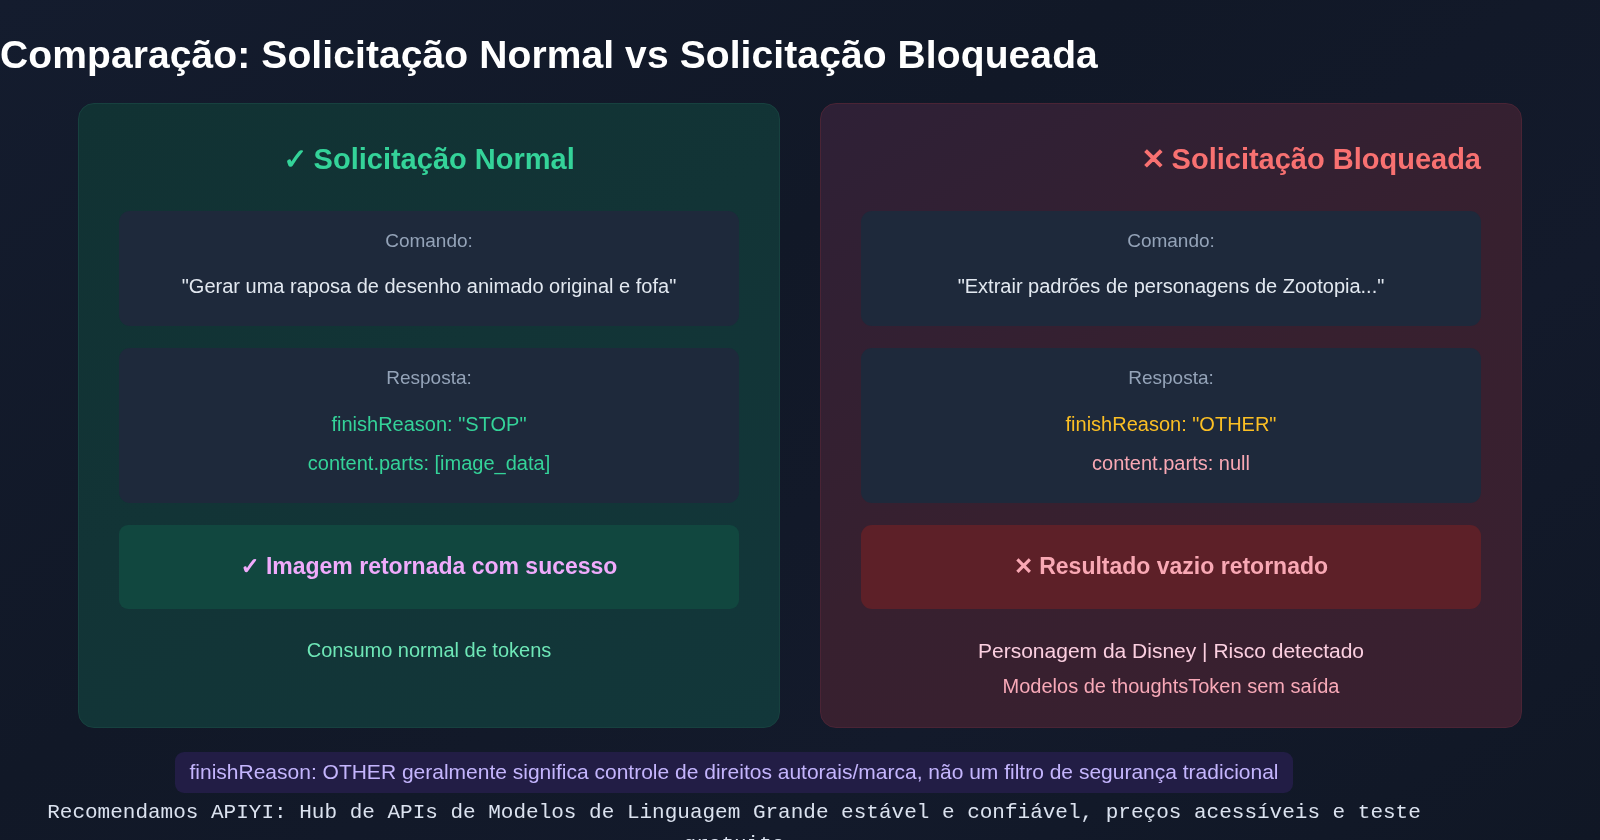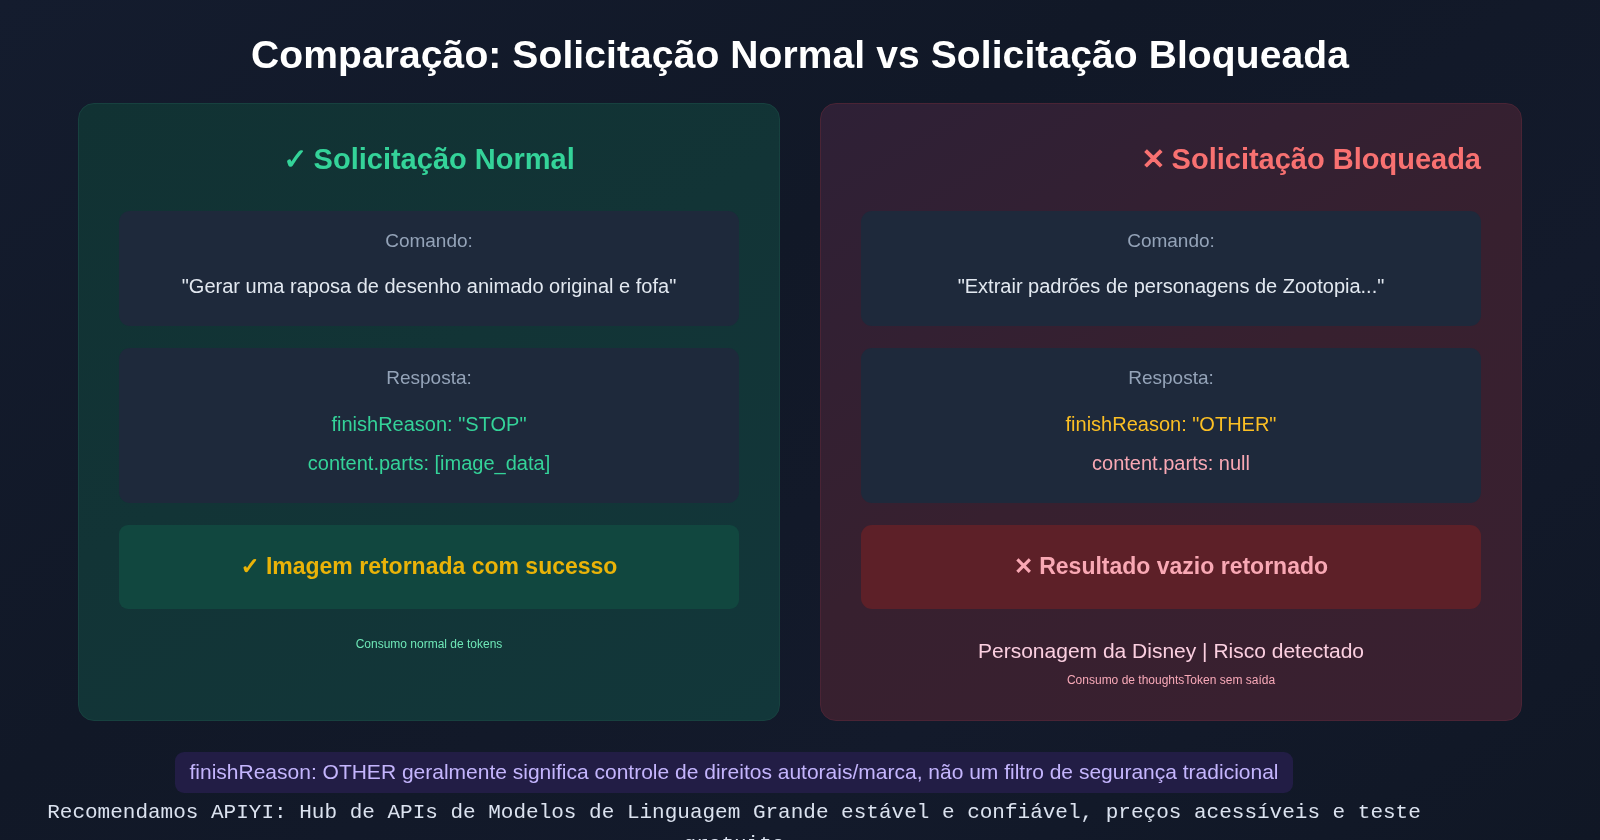--- a/index.html
+++ b/index.html
@@ -19,21 +19,21 @@
   .page {
     width: 1600px;
     height: 840px;
     box-sizing: border-box;
     padding: 0;
     position: relative;
   }
 
   
   .page-title {
-    text-align: center;
+    text-align: left;
     font-size: 39px;
     font-weight: bold;
     color: #ffffff;
     letter-spacing: 0.1px;
     padding-top: 32px;
     line-height: 1.2;
   }
 
   
   .panels {
@@ -111,41 +111,41 @@
     border-radius: 11px;
     text-align: center;
     font-size: 23px;
     font-weight: bold;
     padding: 28px 10px 28px 10px;
     margin-bottom: 26px;
     line-height: 1.2;
   }
   .banner.ok {
     background: #11473f;
-    color: #eab308;
+    color: #f0abfc;
     border-radius: 9px;
   }
   .banner.bad {
     background: #5d2028;
     color: #f9a8b4;
   }
   .banner .glyph { margin-right: 6px; }
 
   
   .note {
     text-align: center;
     line-height: 1.5;
   }
   .note .primary {
     font-size: 21px;
     display: block;
     margin-bottom: 5px;
   }
   .note .secondary {
-    font-size: 12px;
+    font-size: 20px;
     display: block;
   }
   .note.ok .primary { color: #a7f3d0; }
   .note.ok .secondary { color: #6ee7b7; }
   .note.bad .primary { color: #fbcfe0; }
   .note.bad .secondary { color: #f8a9b8; }
 
   
   .footer {
     position: absolute;
@@ -223,21 +223,21 @@
         <div class="box-line amber">finishReason: "OTHER"</div>
         <div class="box-line rose">content.parts: null</div>
       </div>
 
       <div class="banner bad">
         <span class="glyph">✕</span><span>Resultado vazio retornado</span>
       </div>
 
       <div class="note bad">
         <span class="primary">Personagem da Disney | Risco detectado</span>
-        <span class="secondary">Consumo de thoughtsToken sem saída</span>
+        <span class="secondary">Modelos de thoughtsToken sem saída</span>
       </div>
 
     </div>
 
   </div>
 
   <div class="footer">
     <div>
       <span class="footer-line-1">finishReason: OTHER geralmente significa controle de direitos autorais/marca, não um filtro de segurança tradicional</span>
     </div>

